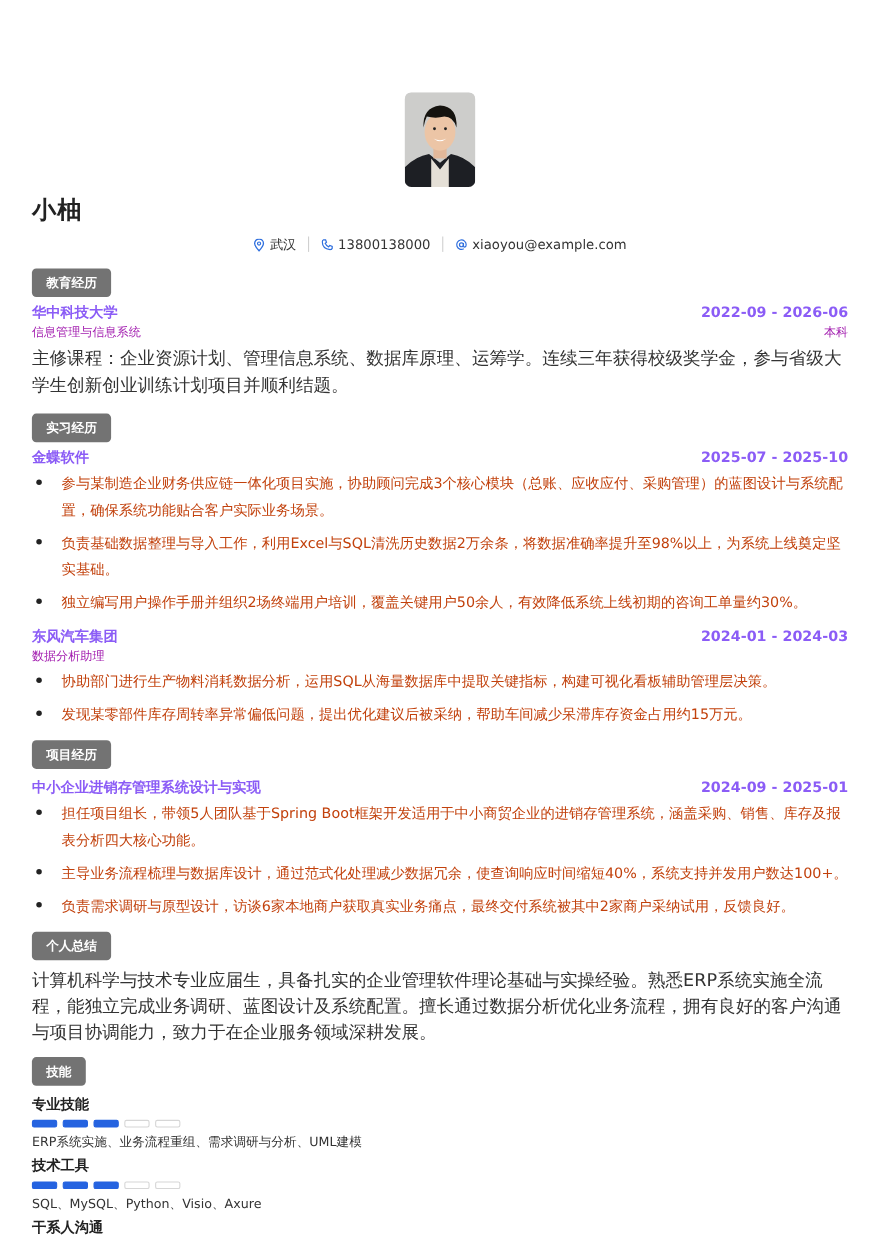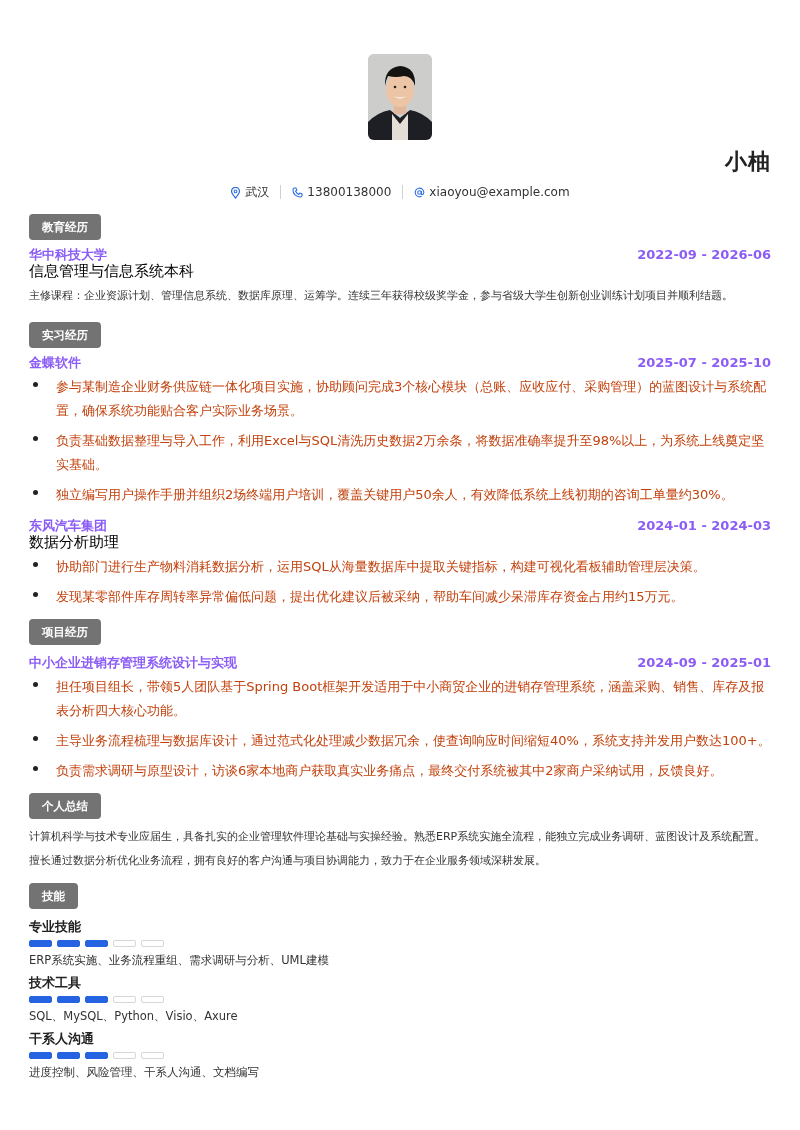--- a/index.html
+++ b/index.html
@@ -1,33 +1,33 @@
 <!DOCTYPE html>
 <html><head>
   <meta charset="utf-8">
   <style>
     * { box-sizing: border-box; margin: 0; padding: 0; }
     html, body { width: 800px; height: 1130px; overflow: hidden; background: #ffffff; }
     body { font-family: "DejaVu Sans", "Liberation Sans", sans-serif; color: #222; }
     .page { position: relative; width: 800px; height: 1130px; padding: 0 29px; }
 
-    .header { text-align: right; padding-top: 54px; }
+    .header { text-align: left; padding-top: 84px; }
     .photo { width: 64px; height: 86px; margin: 0 auto; border-radius: 6px; overflow: hidden; background: #cfcfcf; position: relative; }
     .photo svg { display: block; }
     .name { font-size: 22px; font-weight: bold; margin-top: 8px; line-height: 28px; color: #222; letter-spacing: 1px; }
     .contacts { display: flex; justify-content: center; align-items: center; margin-top: 8px; font-size: 12px; color: #333; line-height: 16px; }
     .contact { display: flex; align-items: center; gap: 4px; }
     .contact .ic { width: 11px; height: 11px; display: inline-block; color: #2f6fde; font-size: 11px; line-height: 11px; }
     .sep { width: 1px; height: 14px; background: #d0d0d0; margin: 0 11px; }
 
     .section { margin-top: 14px; }
     .badge { display: inline-block; background: #737373; color: #fff; font-size: 11.5px; font-weight: bold; line-height: 16px; padding: 5px 13px; border-radius: 4px; }
     .entry-head { display: flex; justify-content: space-between; align-items: baseline; margin-top: 6px; font-size: 13px; font-weight: bold; line-height: 17px; color: #8b5cf6; }
-    .entry-sub { display: flex; justify-content: flex-start; font-size: 15px; line-height: 17px; color: #000000; }
-    .para { font-size: 11px; line-height: 24px; color: #333; margin-top: 4px; }
+    .entry-sub { display: flex; justify-content: space-between; font-size: 11px; line-height: 17px; color: #a21caf; }
+    .para { font-size: 16px; line-height: 24px; color: #333; margin-top: 4px; }
     ul.bullets { list-style: none; margin-top: 2px; }
     ul.bullets li { position: relative; padding-left: 27px; font-size: 13px; line-height: 24px; color: #c2410c; margin-bottom: 6px; }
     ul.bullets li::before { content: ""; position: absolute; left: 4px; top: 7px; width: 5px; height: 5px; border-radius: 50%; background: #222; }
 
     .skill-title { font-size: 13px; font-weight: bold; line-height: 17px; margin-top: 6px; color: #222; }
     .skill-bar { display: flex; gap: 5px; margin-top: 5px; }
     .seg { width: 23px; height: 7px; border-radius: 2px; border: 1px solid #d6d6d6; background: #fff; }
     .seg.on { background: #2563e0; border-color: #2563e0; }
     .skill-desc { font-size: 11.5px; line-height: 16px; color: #333; margin-top: 5px; }
   </style>

